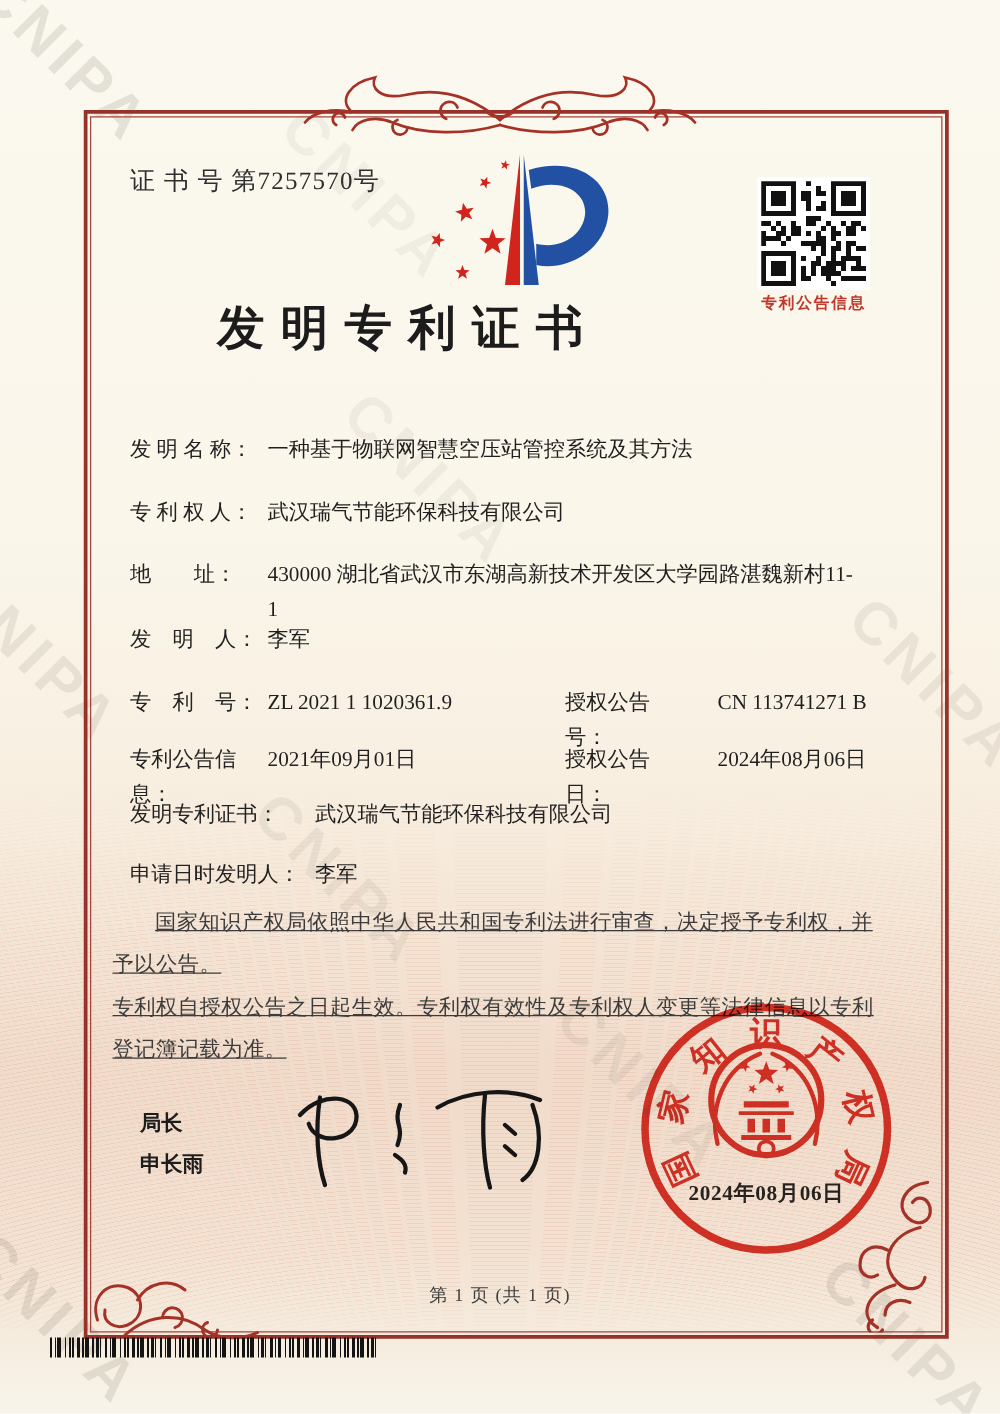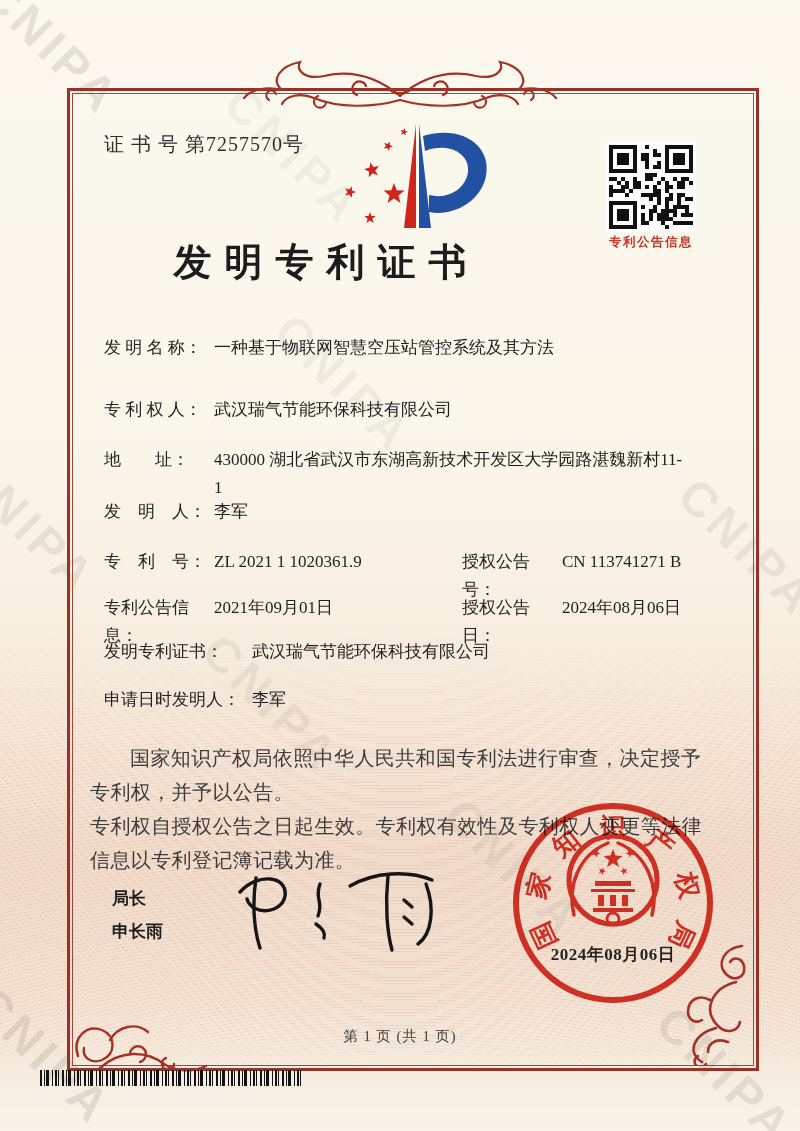--- a/index.html
+++ b/index.html
@@ -29,25 +29,25 @@
   .cert-no{position:absolute;left:104px;top:131px;font-size:20px;letter-spacing:1px;color:#2f2f2f;}
   .qr-box{position:absolute;left:606px;top:142px;width:84px;height:84px;background:#fff;padding:3px;}
   .qr-caption{position:absolute;left:576px;top:234px;width:150px;text-align:center;font-size:12.5px;color:#c0392b;letter-spacing:1.5px;font-weight:700;}
   .logo{position:absolute;left:330px;top:120px;width:180px;height:114px;}
   .title{position:absolute;left:0;top:237px;width:640px;text-align:center;font-size:38px;font-weight:700;letter-spacing:13px;padding-left:13px;box-sizing:border-box;color:#1c1c1c;}
   
   .row{position:absolute;left:104px;width:612px;font-size:17px;line-height:28px;display:flex;}
   .lbl{flex:0 0 110px;color:#222;}
   .lbl.wide{flex:0 0 148px;}
   .val{color:#1f1f1f;}
-  .pair2{position:absolute;left:358px;top:0;display:flex;}
+  .pair2{position:absolute;left:348px;top:0;display:flex;gap:22px;}
   .pair2 .lbl{flex:0 0 100px;}
   .addr-val{width:470px;}
   
-  .legal{position:absolute;left:90px;top:741px;width:622px;font-size:20px;line-height:34px;color:#3c3c3c;font-weight:500;letter-spacing:.4px;}
+  .legal{position:absolute;left:90px;top:721px;width:622px;font-size:17px;line-height:34px;color:#3c3c3c;font-weight:500;letter-spacing:.4px;text-decoration:underline;}
   .legal .l1{text-indent:2em;}
   
   .signer{position:absolute;left:112px;top:882px;font:700 17px "Liberation Sans",sans-serif;color:#1d1d1d;line-height:33px;}
   .sig-svg{position:absolute;left:222px;top:850px;}
   
   .seal{position:absolute;left:513px;top:803px;width:200px;height:200px;mix-blend-mode:multiply;opacity:.93;}
   .seal-ring{position:absolute;inset:0;border-radius:50%;border:6px solid #d7281d;box-sizing:border-box;}
   .seal-char{position:absolute;left:50%;top:50%;font:700 26px "Liberation Sans",sans-serif;color:#d7281d;}
   .seal-date{position:absolute;left:0;top:140px;width:200px;text-align:center;font-size:17px;font-weight:700;color:#161616;letter-spacing:.5px;}
   .emblem{position:absolute;left:45px;top:22px;}
@@ -251,21 +251,21 @@
         <polygon points="40.0,92.0 41.5,96.0 45.7,96.1 42.4,98.8 43.5,102.9 40.0,100.5 36.5,102.9 37.6,98.8 34.3,96.1 38.5,96.0"></polygon>
         <polygon points="74.8,8.1 75.2,10.9 78.0,11.5 75.5,12.8 75.7,15.6 73.7,13.6 71.1,14.7 72.3,12.2 70.5,10.0 73.3,10.5"></polygon>
       </g>
     <polygon points="86,4 74,108 86,108" fill="#d0241c"></polygon>
     <polygon points="89,4 89,108 101,108" fill="#2251a3"></polygon>
     <path d="M93,16 C132,4 162,26 156,56 C151,82 122,97 99,92 L99,75 C119,80 136,68 138,52 C140,33 118,22 95,31 Z" fill="#2251a3"></path>
   </svg>
 
   <div class="title">发明专利证书</div>
 
-  <div class="row" style="top:334px">
+  <div class="row" style="top:346px">
     <span class="lbl">发 明 名 称：</span>
     <span class="val">一种基于物联网智慧空压站管控系统及其方法</span>
   </div>
 
   <div class="row" style="top:396px">
     <span class="lbl">专 利 权 人：</span>
     <span class="val">武汉瑞气节能环保科技有限公司</span>
   </div>
 
   <div class="row" style="top:446px">

